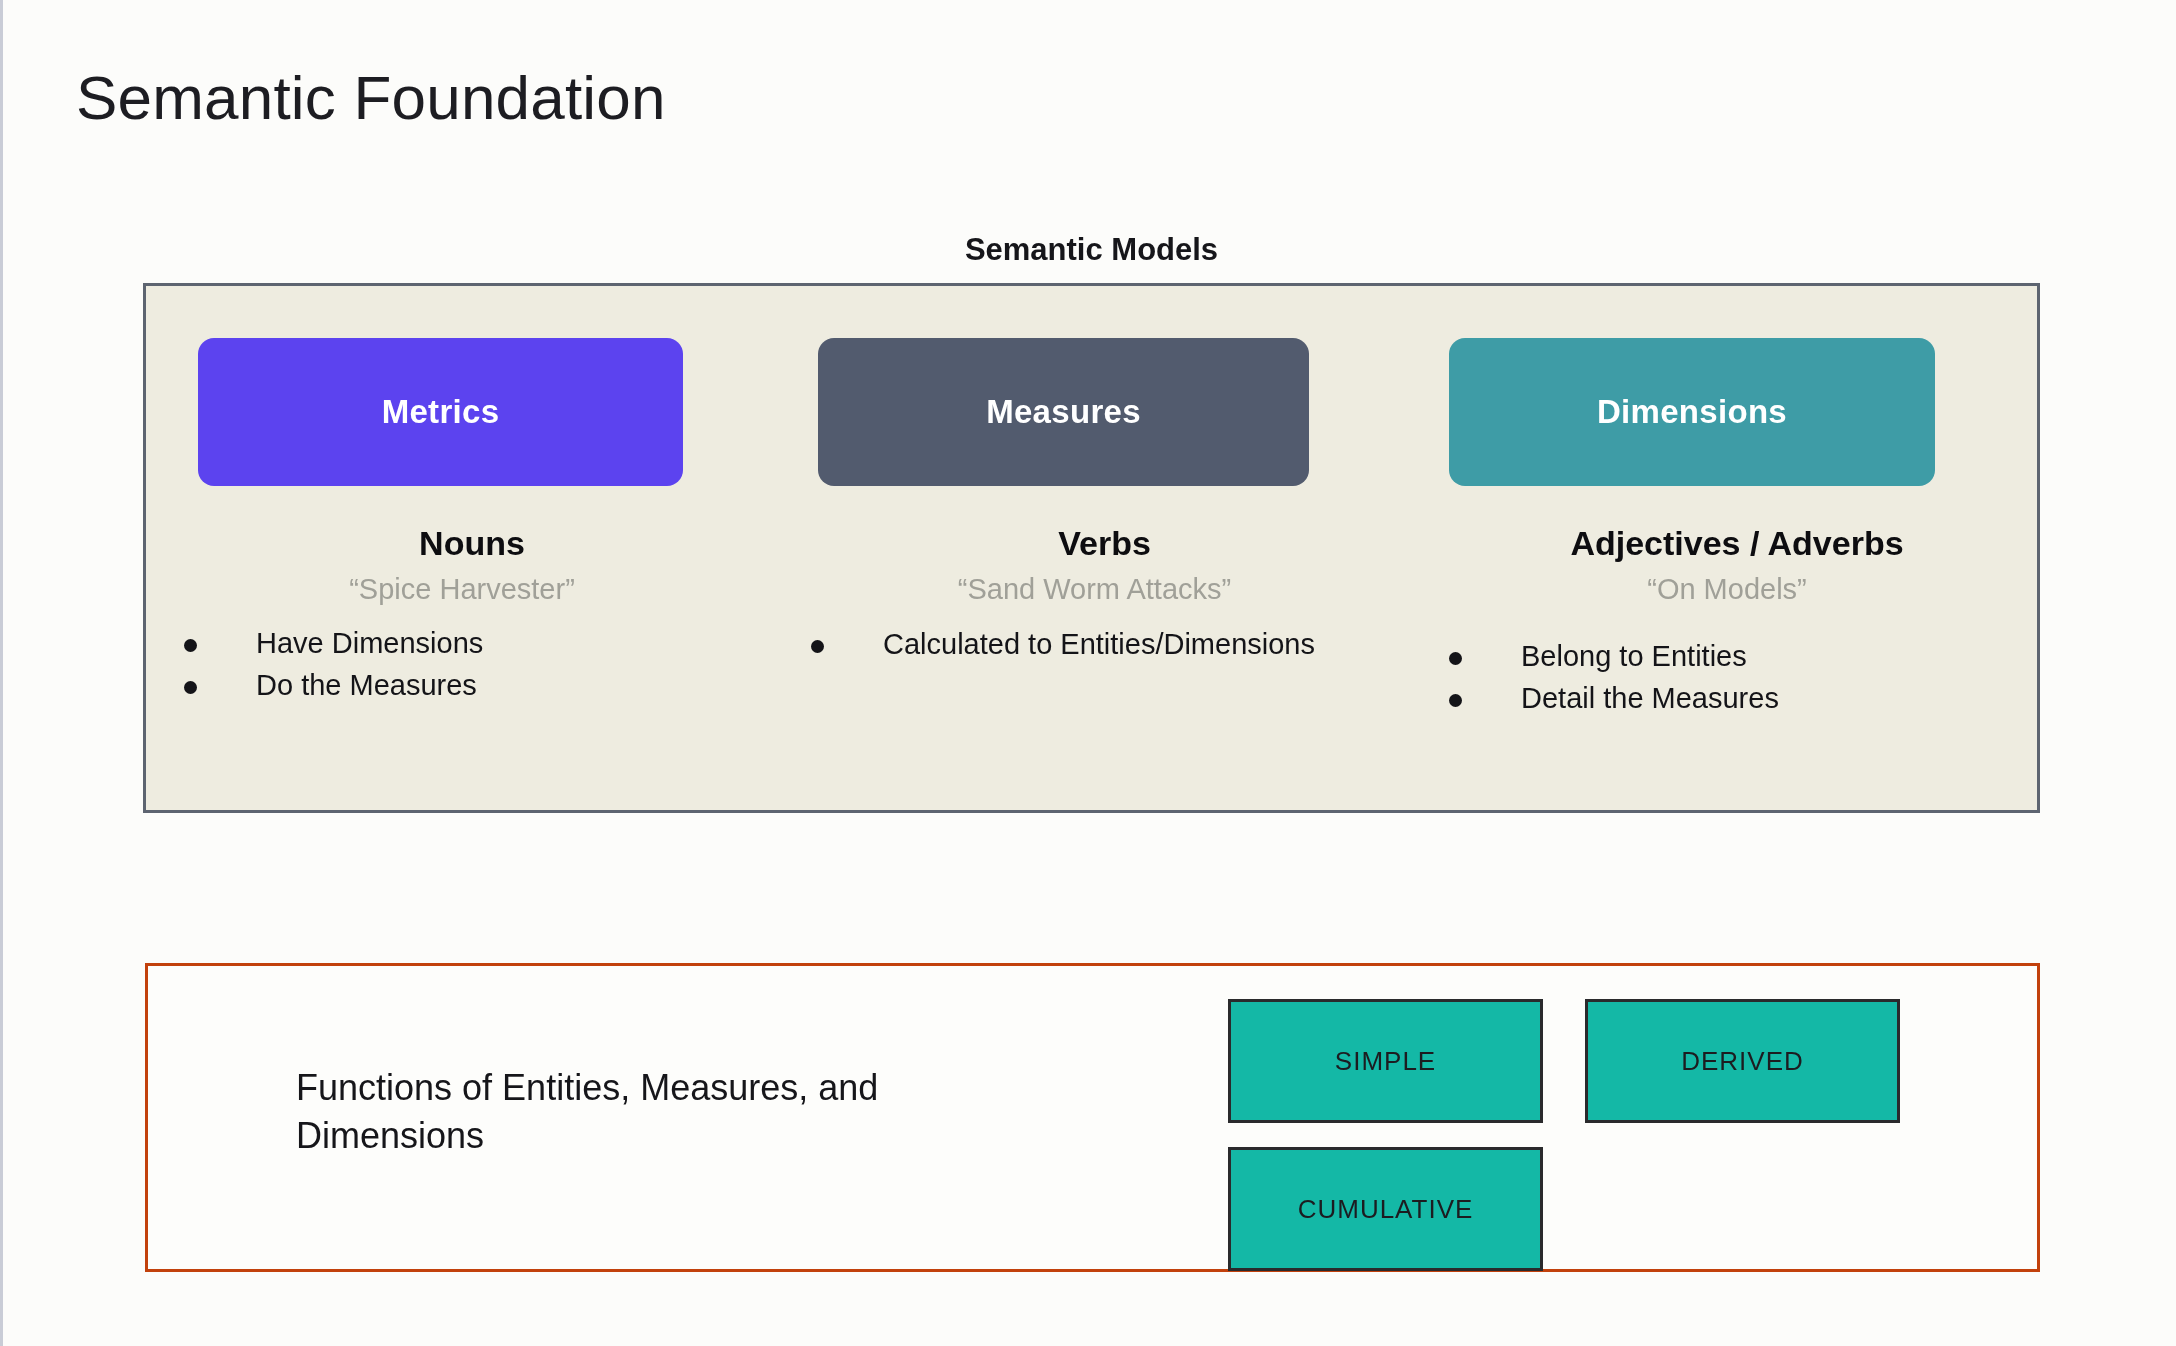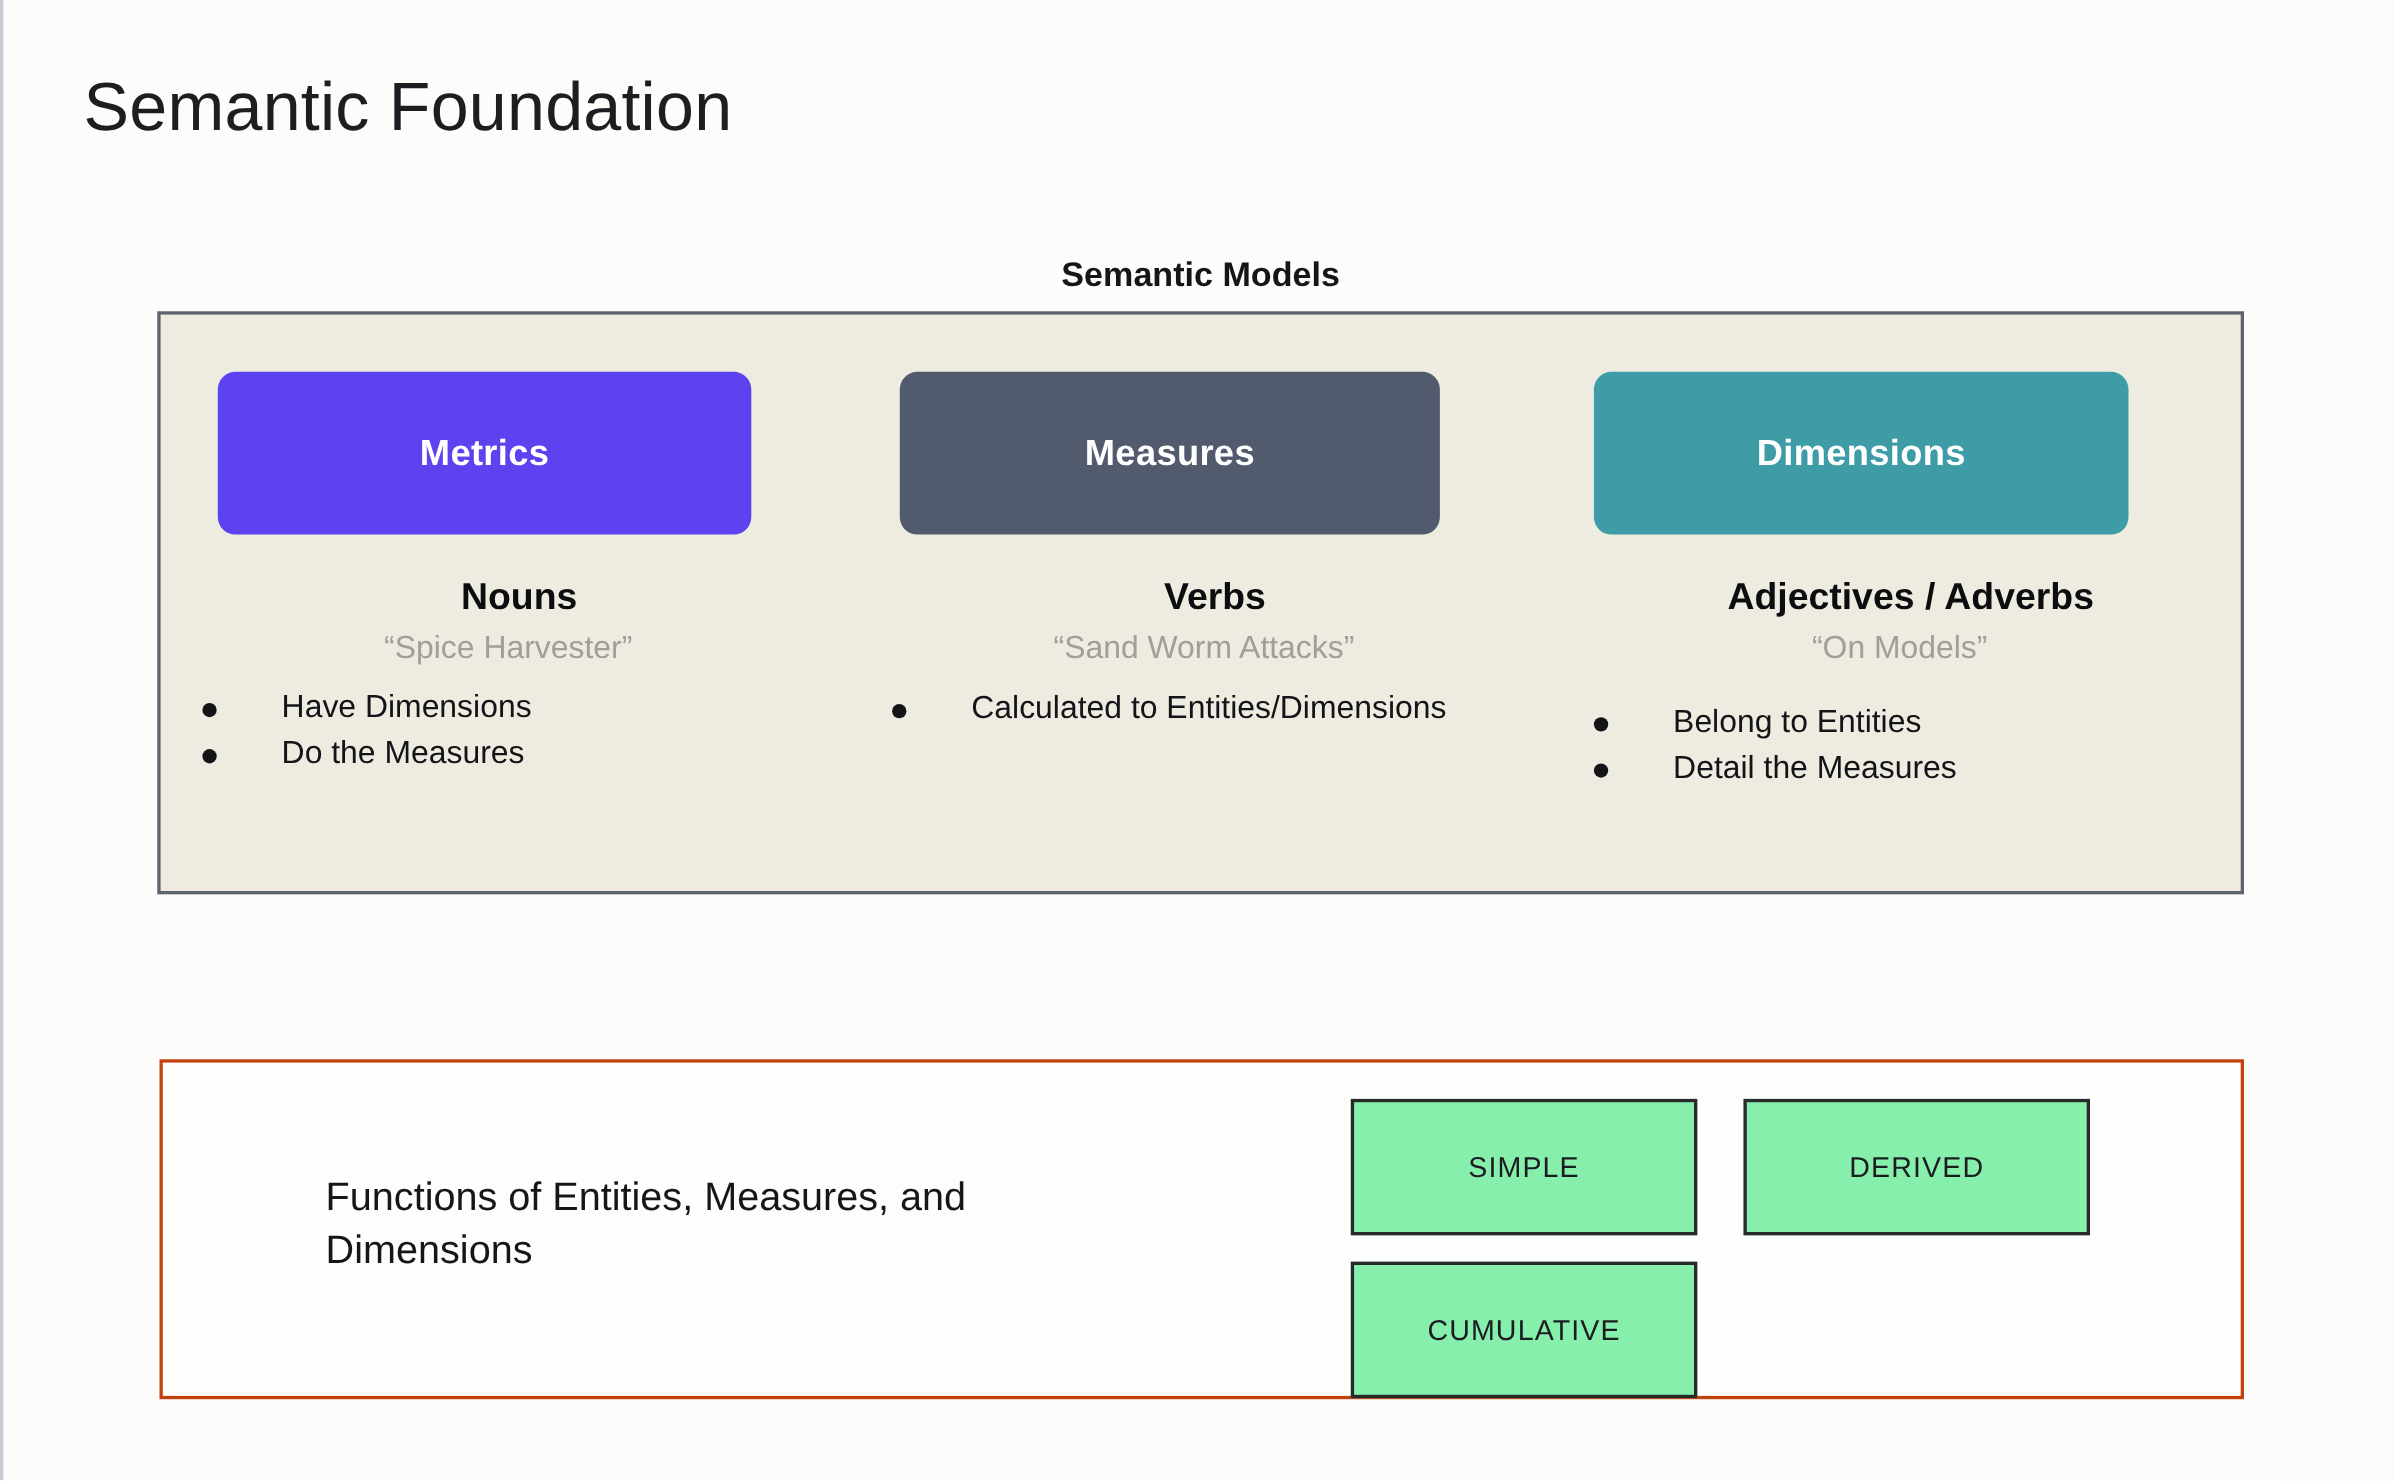--- a/index.html
+++ b/index.html
@@ -167,21 +167,21 @@
     top: 33px;
     width: 700px;
     display: grid;
     grid-template-columns: 315px 315px;
     grid-template-rows: 124px 124px;
     column-gap: 42px;
     row-gap: 24px;
   }
   .metric-box {
     border: 3px solid #2a2a2c;
-    background: #86efac;
+    background: #14b8a6;
     display: flex;
     align-items: center;
     justify-content: center;
     font-size: 26px;
     letter-spacing: 1px;
     color: #1c1c20;
     box-sizing: border-box;
   }
 </style>
 </head>

